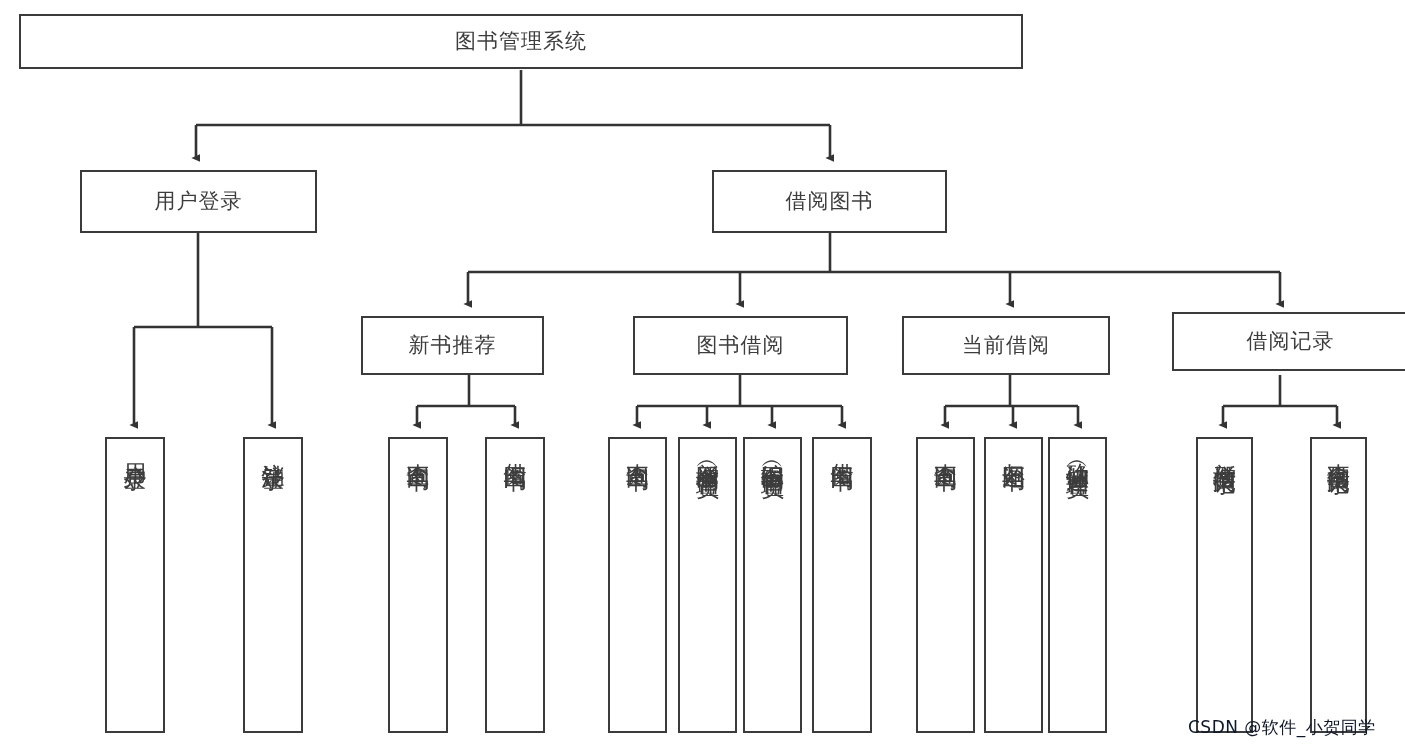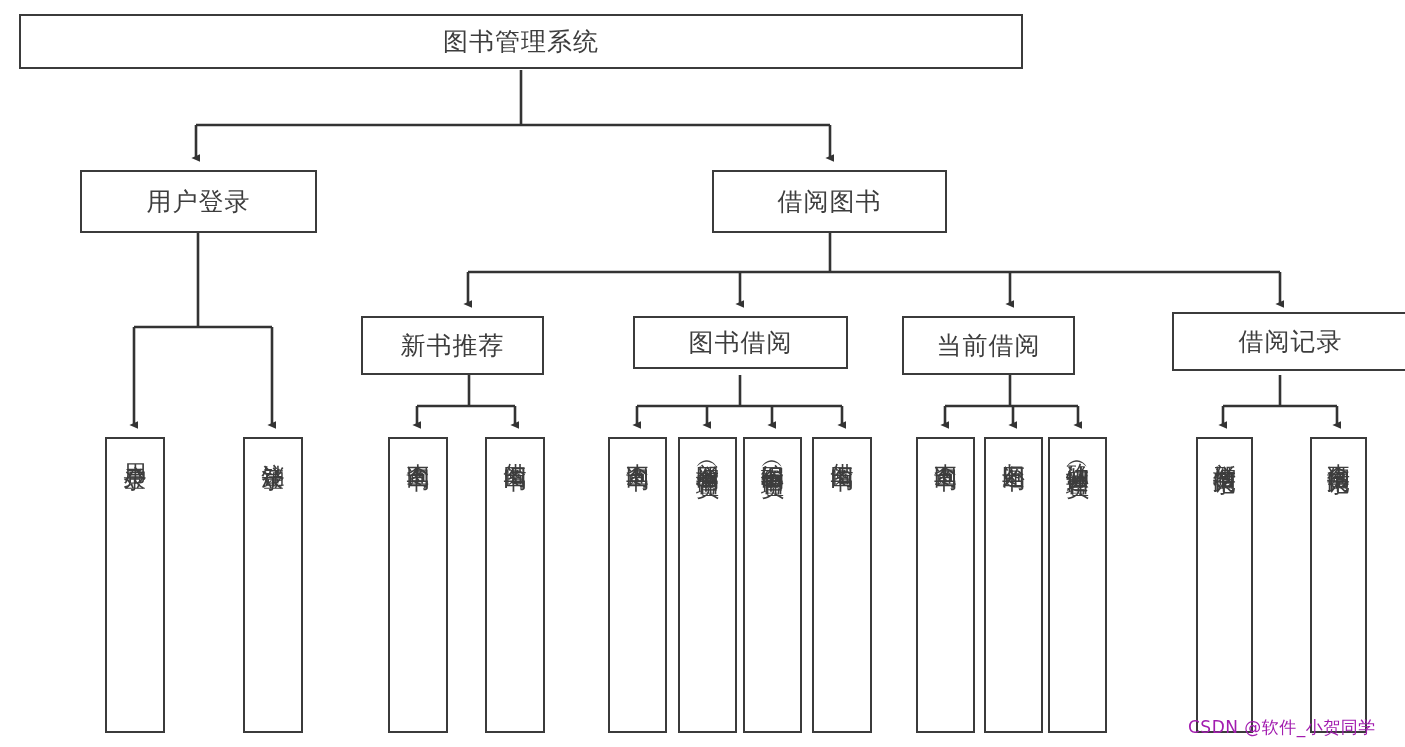--- a/index.html
+++ b/index.html
@@ -34,41 +34,41 @@
     justify-content: center;
     z-index: 3;
   }
   .node .label {
     color: #3d3d3d;
     line-height: 1.18;
     text-align: center;
     white-space: pre-line;
   }
   .node.horizontal .label {
-    font-size: 25px;
+    font-size: 21px;
     letter-spacing: 1px;
     text-align: center;
   }
   .node.vertical {
     align-items: flex-start;
     padding-top: 6px;
   }
   .node.vertical .label {
     writing-mode: vertical-rl;
     text-orientation: upright;
     font-size: 23px;
     letter-spacing: 2px;
     line-height: 1.0;
   }
   .watermark {
     position: absolute;
     left: 1188px;
     top: 716px;
     font-size: 17px;
-    color: #a21caf;
+    color: #0f172a;
     letter-spacing: 0.5px;
     z-index: 5;
     white-space: nowrap;
   }
 </style>
 </head>
 <body>
 
 <div id="canvas">
 
@@ -129,24 +129,24 @@
   <div class="node horizontal" style="left:80px; top:170px; width:237px; height:63px;">
     <span class="label">用户登录</span>
   </div>
   <div class="node horizontal" style="left:712px; top:170px; width:235px; height:63px;">
     <span class="label">借阅图书</span>
   </div>
 
   <div class="node horizontal" style="left:361px; top:316px; width:183px; height:59px;">
     <span class="label">新书推荐</span>
   </div>
-  <div class="node horizontal" style="left:633px; top:316px; width:215px; height:53px;">
+  <div class="node horizontal" style="left:633px; top:316px; width:215px; height:59px;">
     <span class="label">图书借阅</span>
   </div>
-  <div class="node horizontal" style="left:902px; top:316px; width:173px; height:59px;">
+  <div class="node horizontal" style="left:902px; top:316px; width:208px; height:59px;">
     <span class="label">当前借阅</span>
   </div>
   <div class="node horizontal" style="left:1172px; top:312px; width:237px; height:59px;">
     <span class="label">借阅记录</span>
   </div>
 
   <div class="node vertical" style="left:105px; top:437px; width:60px; height:296px;">
     <span class="label">用户登录</span>
   </div>
   <div class="node vertical" style="left:243px; top:437px; width:60px; height:296px;">

